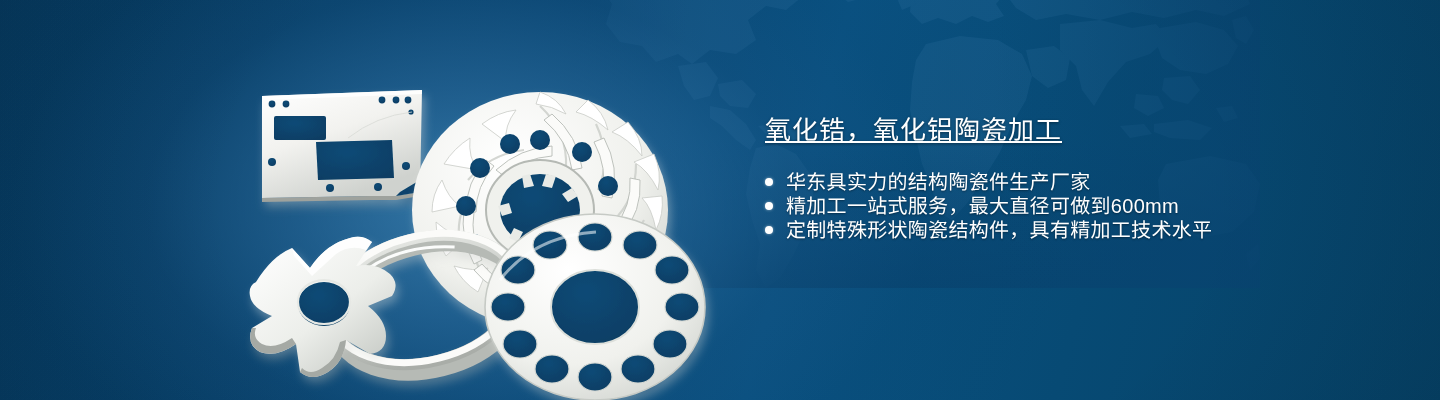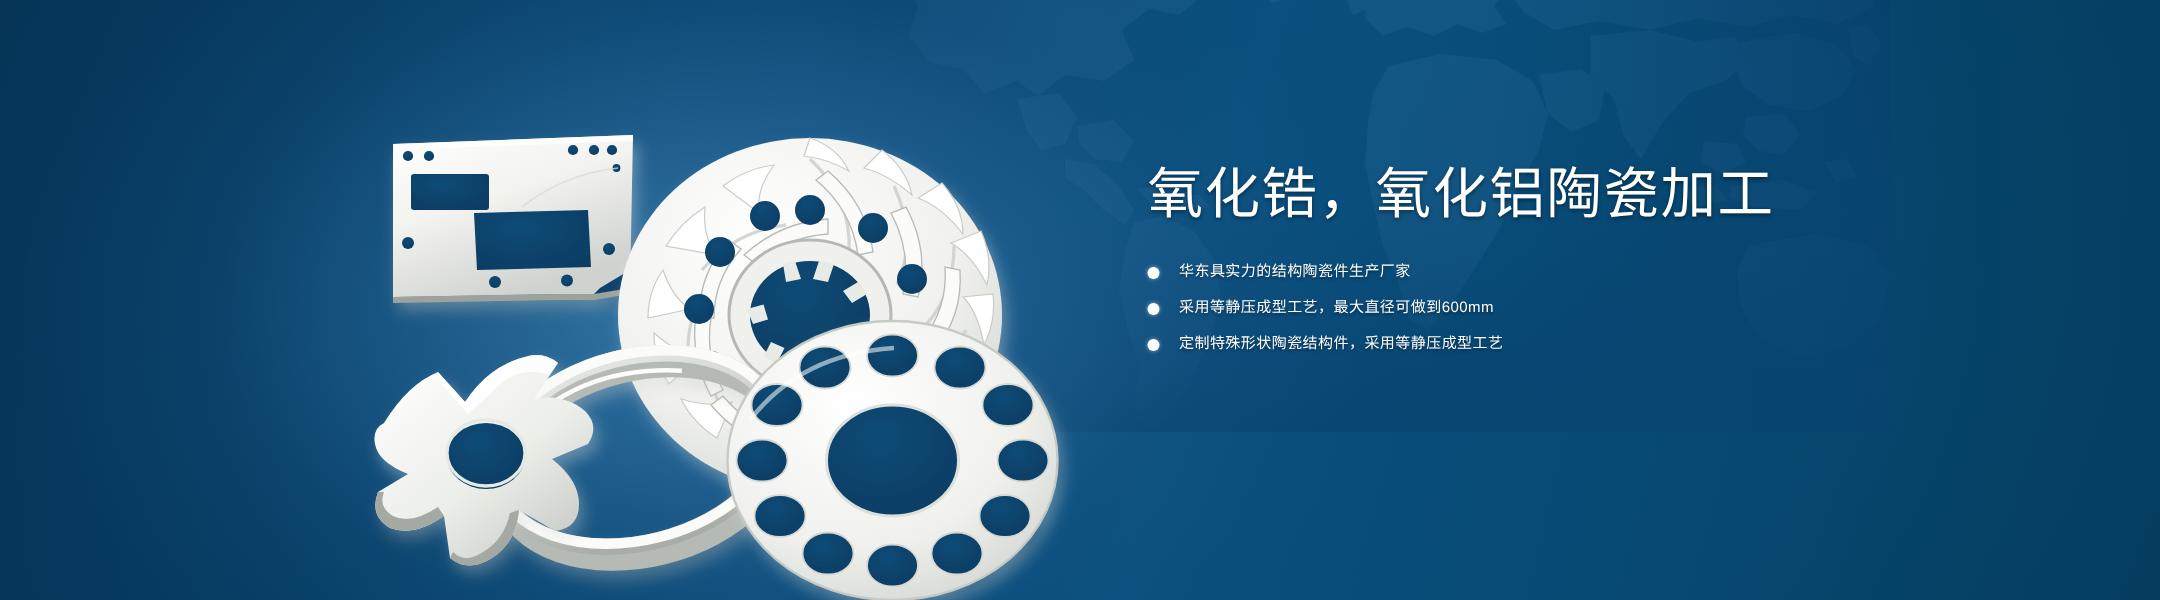--- a/index.html
+++ b/index.html
@@ -70,27 +70,28 @@
 
   
   .copy {
     position: absolute;
     left: 765px;
     top: 110px;
     width: 620px;
   }
   .headline {
     color: #ffffff;
-    font-size: 37px;
+    font-size: 26px;
     line-height: 40px;
     letter-spacing: 1px;
     font-weight: 400;
     margin: 0 0 20px 0;
     text-shadow: 0 1px 3px rgba(0,0,0,0.45);
     white-space: nowrap;
+    text-decoration: underline;
   }
   .feature-list {
     list-style: none;
     margin: 0;
     padding: 0;
   }
   .feature-item {
     display: flex;
     align-items: center;
     height: 24px;
@@ -100,21 +101,21 @@
     flex: 0 0 auto;
     width: 8px;
     height: 8px;
     border-radius: 50%;
     background: #ffffff;
     margin-right: 13px;
     box-shadow: 0 0 3px rgba(255,255,255,0.5);
   }
   .feature-text {
     color: #ffffff;
-    font-size: 10px;
+    font-size: 20px;
     line-height: 24px;
     letter-spacing: 0.3px;
     text-shadow: 0 1px 2px rgba(0,0,0,0.4);
     white-space: nowrap;
   }
 </style>
 </head>
 <body>
 
 <div class="banner">
@@ -378,22 +379,22 @@
 
   <div class="copy">
     <h1 class="headline">氧化锆，氧化铝陶瓷加工</h1>
     <ul class="feature-list">
       <li class="feature-item">
         <span class="bullet-dot"></span>
         <span class="feature-text">华东具实力的结构陶瓷件生产厂家</span>
       </li>
       <li class="feature-item">
         <span class="bullet-dot"></span>
-        <span class="feature-text">采用等静压成型工艺，最大直径可做到600mm</span>
+        <span class="feature-text">精加工一站式服务，最大直径可做到600mm</span>
       </li>
       <li class="feature-item">
         <span class="bullet-dot"></span>
-        <span class="feature-text">定制特殊形状陶瓷结构件，采用等静压成型工艺</span>
+        <span class="feature-text">定制特殊形状陶瓷结构件，具有精加工技术水平</span>
       </li>
     </ul>
   </div>
 
 </div>
 
 </body></html>

